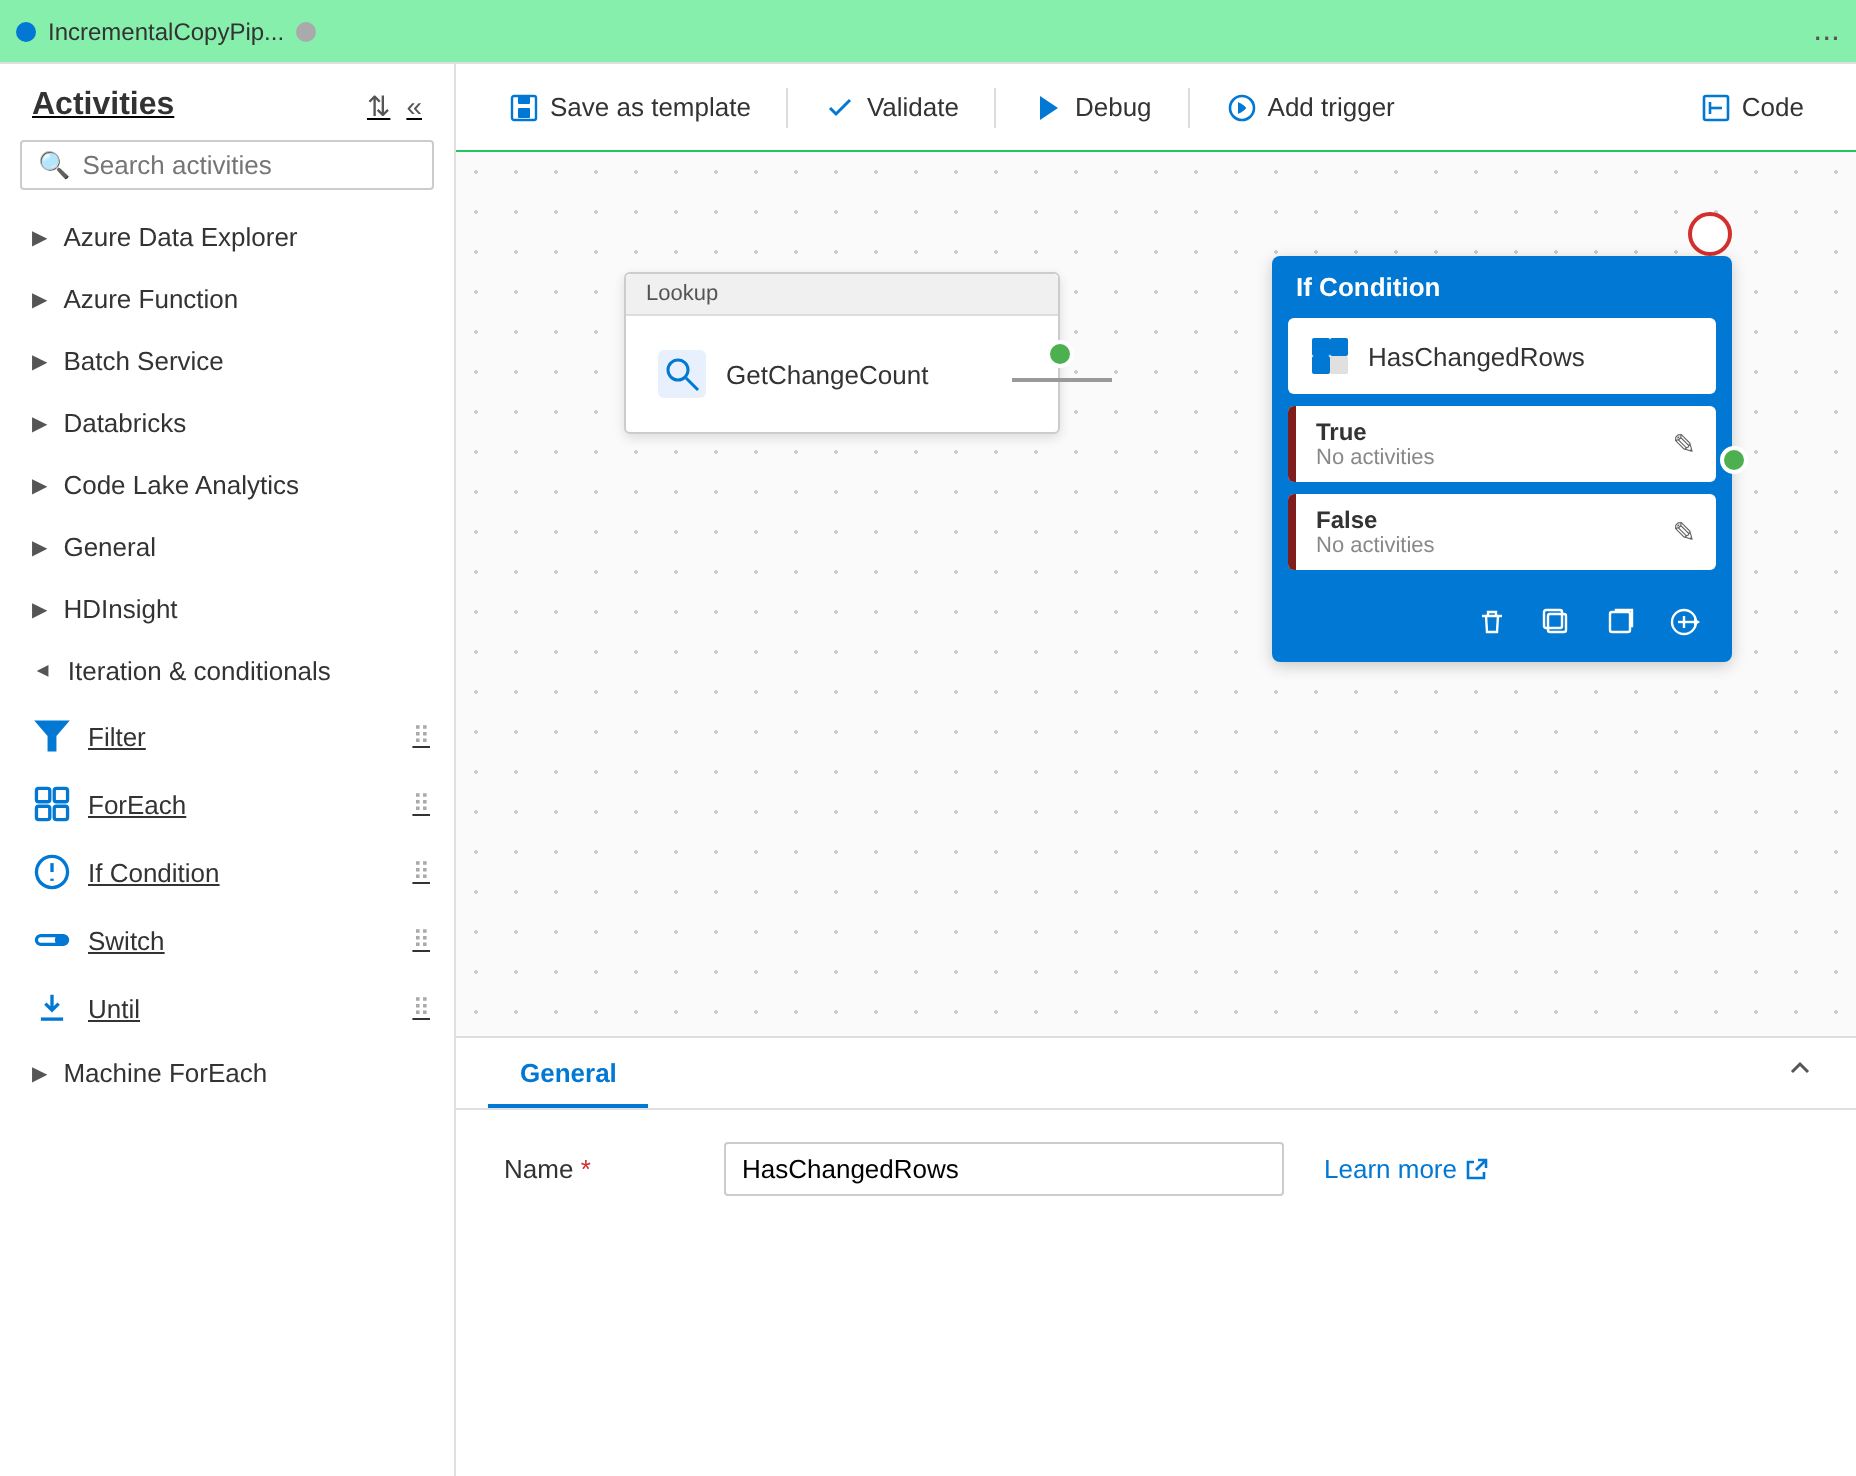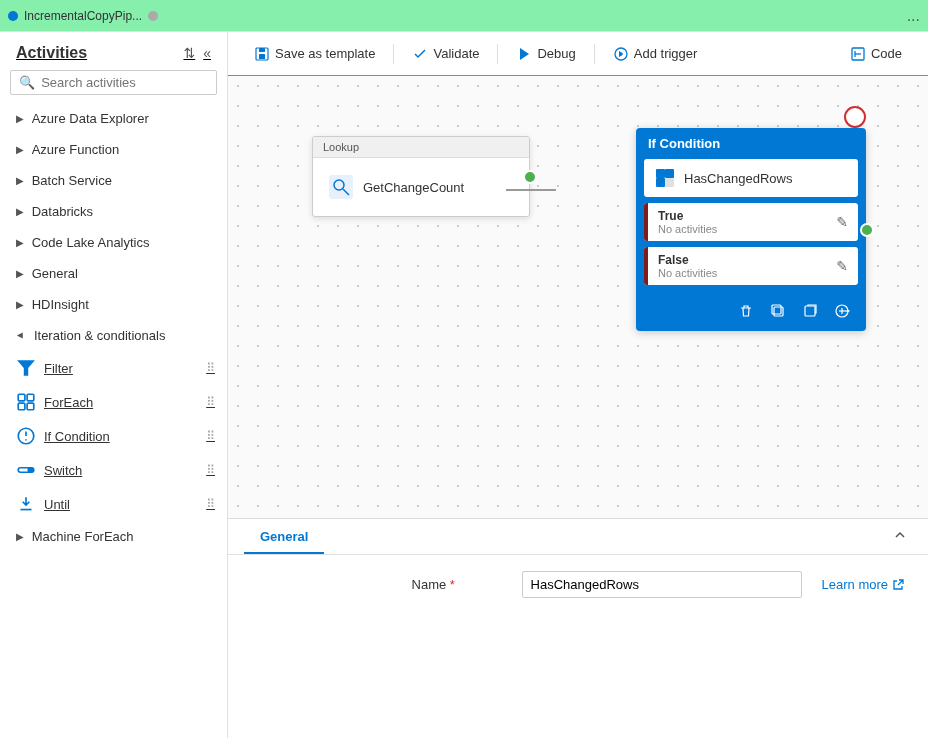--- a/index.html
+++ b/index.html
@@ -162,21 +162,21 @@
       border-bottom: 2px solid transparent; margin-bottom: -1px;
     }
     .bottom-tab.active { color: #0078d4; border-bottom: 2px solid #0078d4; font-weight: 600; }
     .bottom-tab .badge {
       display: inline-block; width: 14px; height: 14px; border-radius: 50%;
       background: #d32f2f; color: #fff; font-size: 10px;
       text-align: center; line-height: 14px; margin-left: 3px;
     }
     .collapse-btn { background: none; border: none; cursor: pointer; font-size: 16px; color: #555; padding: 4px; }
     .bottom-content { flex: 1; padding: 16px 24px; display: flex; gap: 24px; }
-    .form-row { display: flex; align-items: flex-start; gap: 20px; justify-content: flex-end; }
+    .form-row { display: flex; align-items: flex-start; gap: 20px; }
     .form-label { font-size: 13px; color: #333; min-width: 90px; padding-top: 6px; }
     .form-label .required { color: #d32f2f; }
     .form-input {
       flex: 1; border: 1px solid #ccc; border-radius: 2px; padding: 5px 8px;
       font-size: 13px; outline: none; max-width: 280px;
     }
     .form-textarea {
       flex: 1; border: 1px solid #ccc; border-radius: 2px; padding: 5px 8px;
       font-size: 13px; outline: none; resize: none; height: 60px; max-width: 280px;
     }

